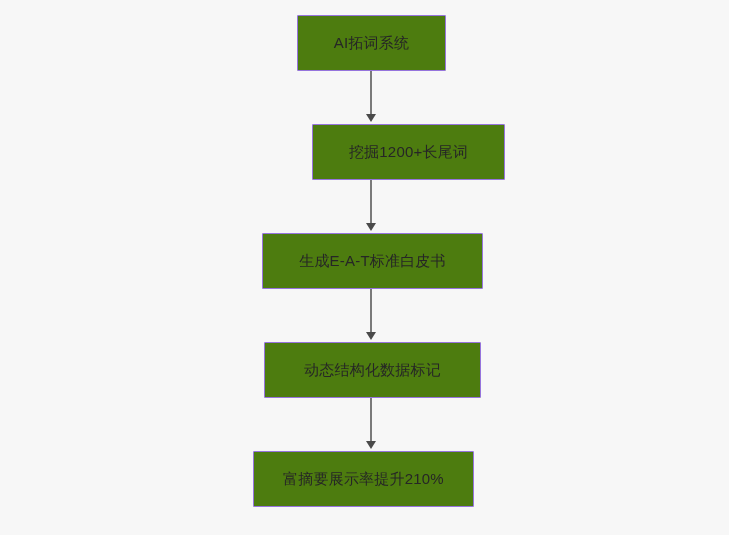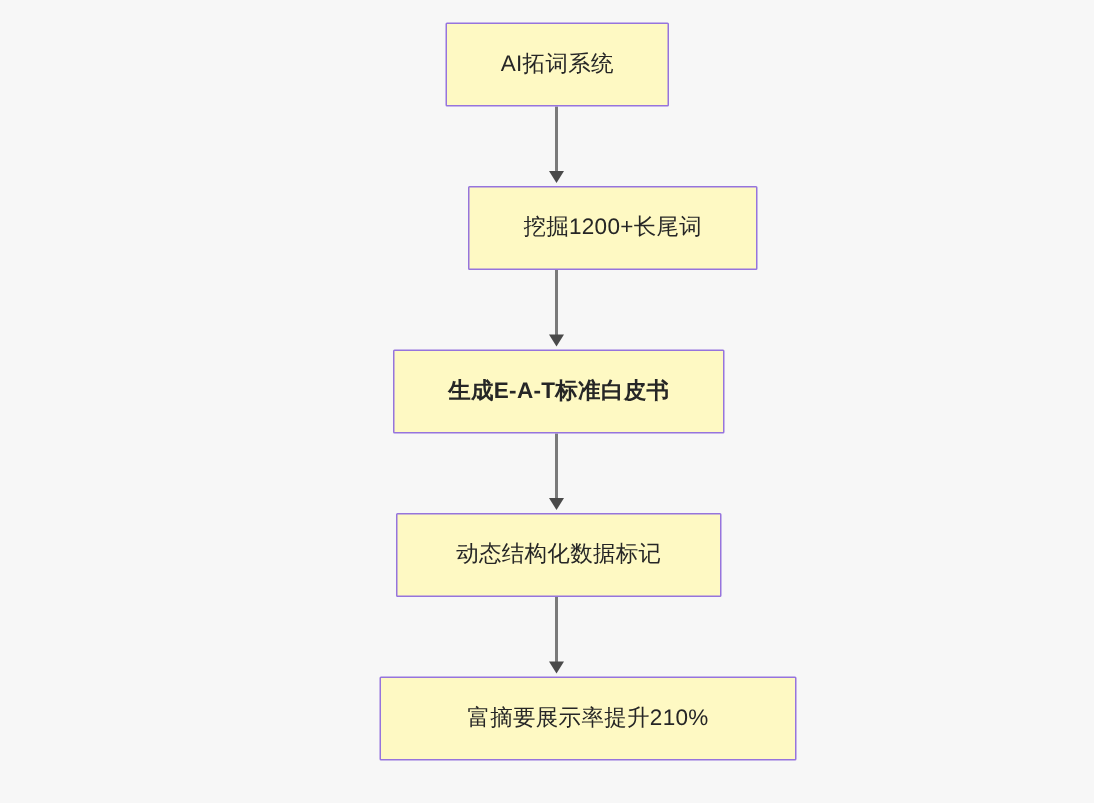--- a/index.html
+++ b/index.html
@@ -17,42 +17,42 @@
   #flowchart {
     position: relative;
     width: 729px;
     height: 535px;
   }
 
   
   .node {
     position: absolute;
     box-sizing: border-box;
-    background: #fef9c3;
+    background: #4d7c0f;
     border: 1.5px solid #9674dd;
     border-radius: 1px;
     display: flex;
     align-items: center;
     justify-content: center;
     z-index: 2;
   }
   .node-label {
     color: #262626;
     font-size: 15px;
     line-height: 1.2;
     letter-spacing: 0.2px;
     white-space: nowrap;
     text-align: center;
   }
 
   .node-1 { left: 297px; top: 15px;  width: 149px; height: 56px; }
   .node-2 { left: 275px; top: 124px; width: 193px; height: 56px; margin-left: 37px; }
-  .node-3 { left: 262px; top: 233px; width: 221px; height: 56px; font-weight: bold; }
+  .node-3 { left: 262px; top: 233px; width: 221px; height: 56px; }
   .node-4 { left: 264px; top: 342px; width: 217px; height: 56px; align-items: center; }
-  .node-5 { left: 253px; top: 451px; width: 278px; height: 56px; }
+  .node-5 { left: 253px; top: 451px; width: 221px; height: 56px; }
 
   
   .edge {
     position: absolute;
     left: 370px;
     width: 2px;
     background: #7a7a7a;
     z-index: 1;
   }
   .edge-1 { top: 71px;  height: 46px; }

